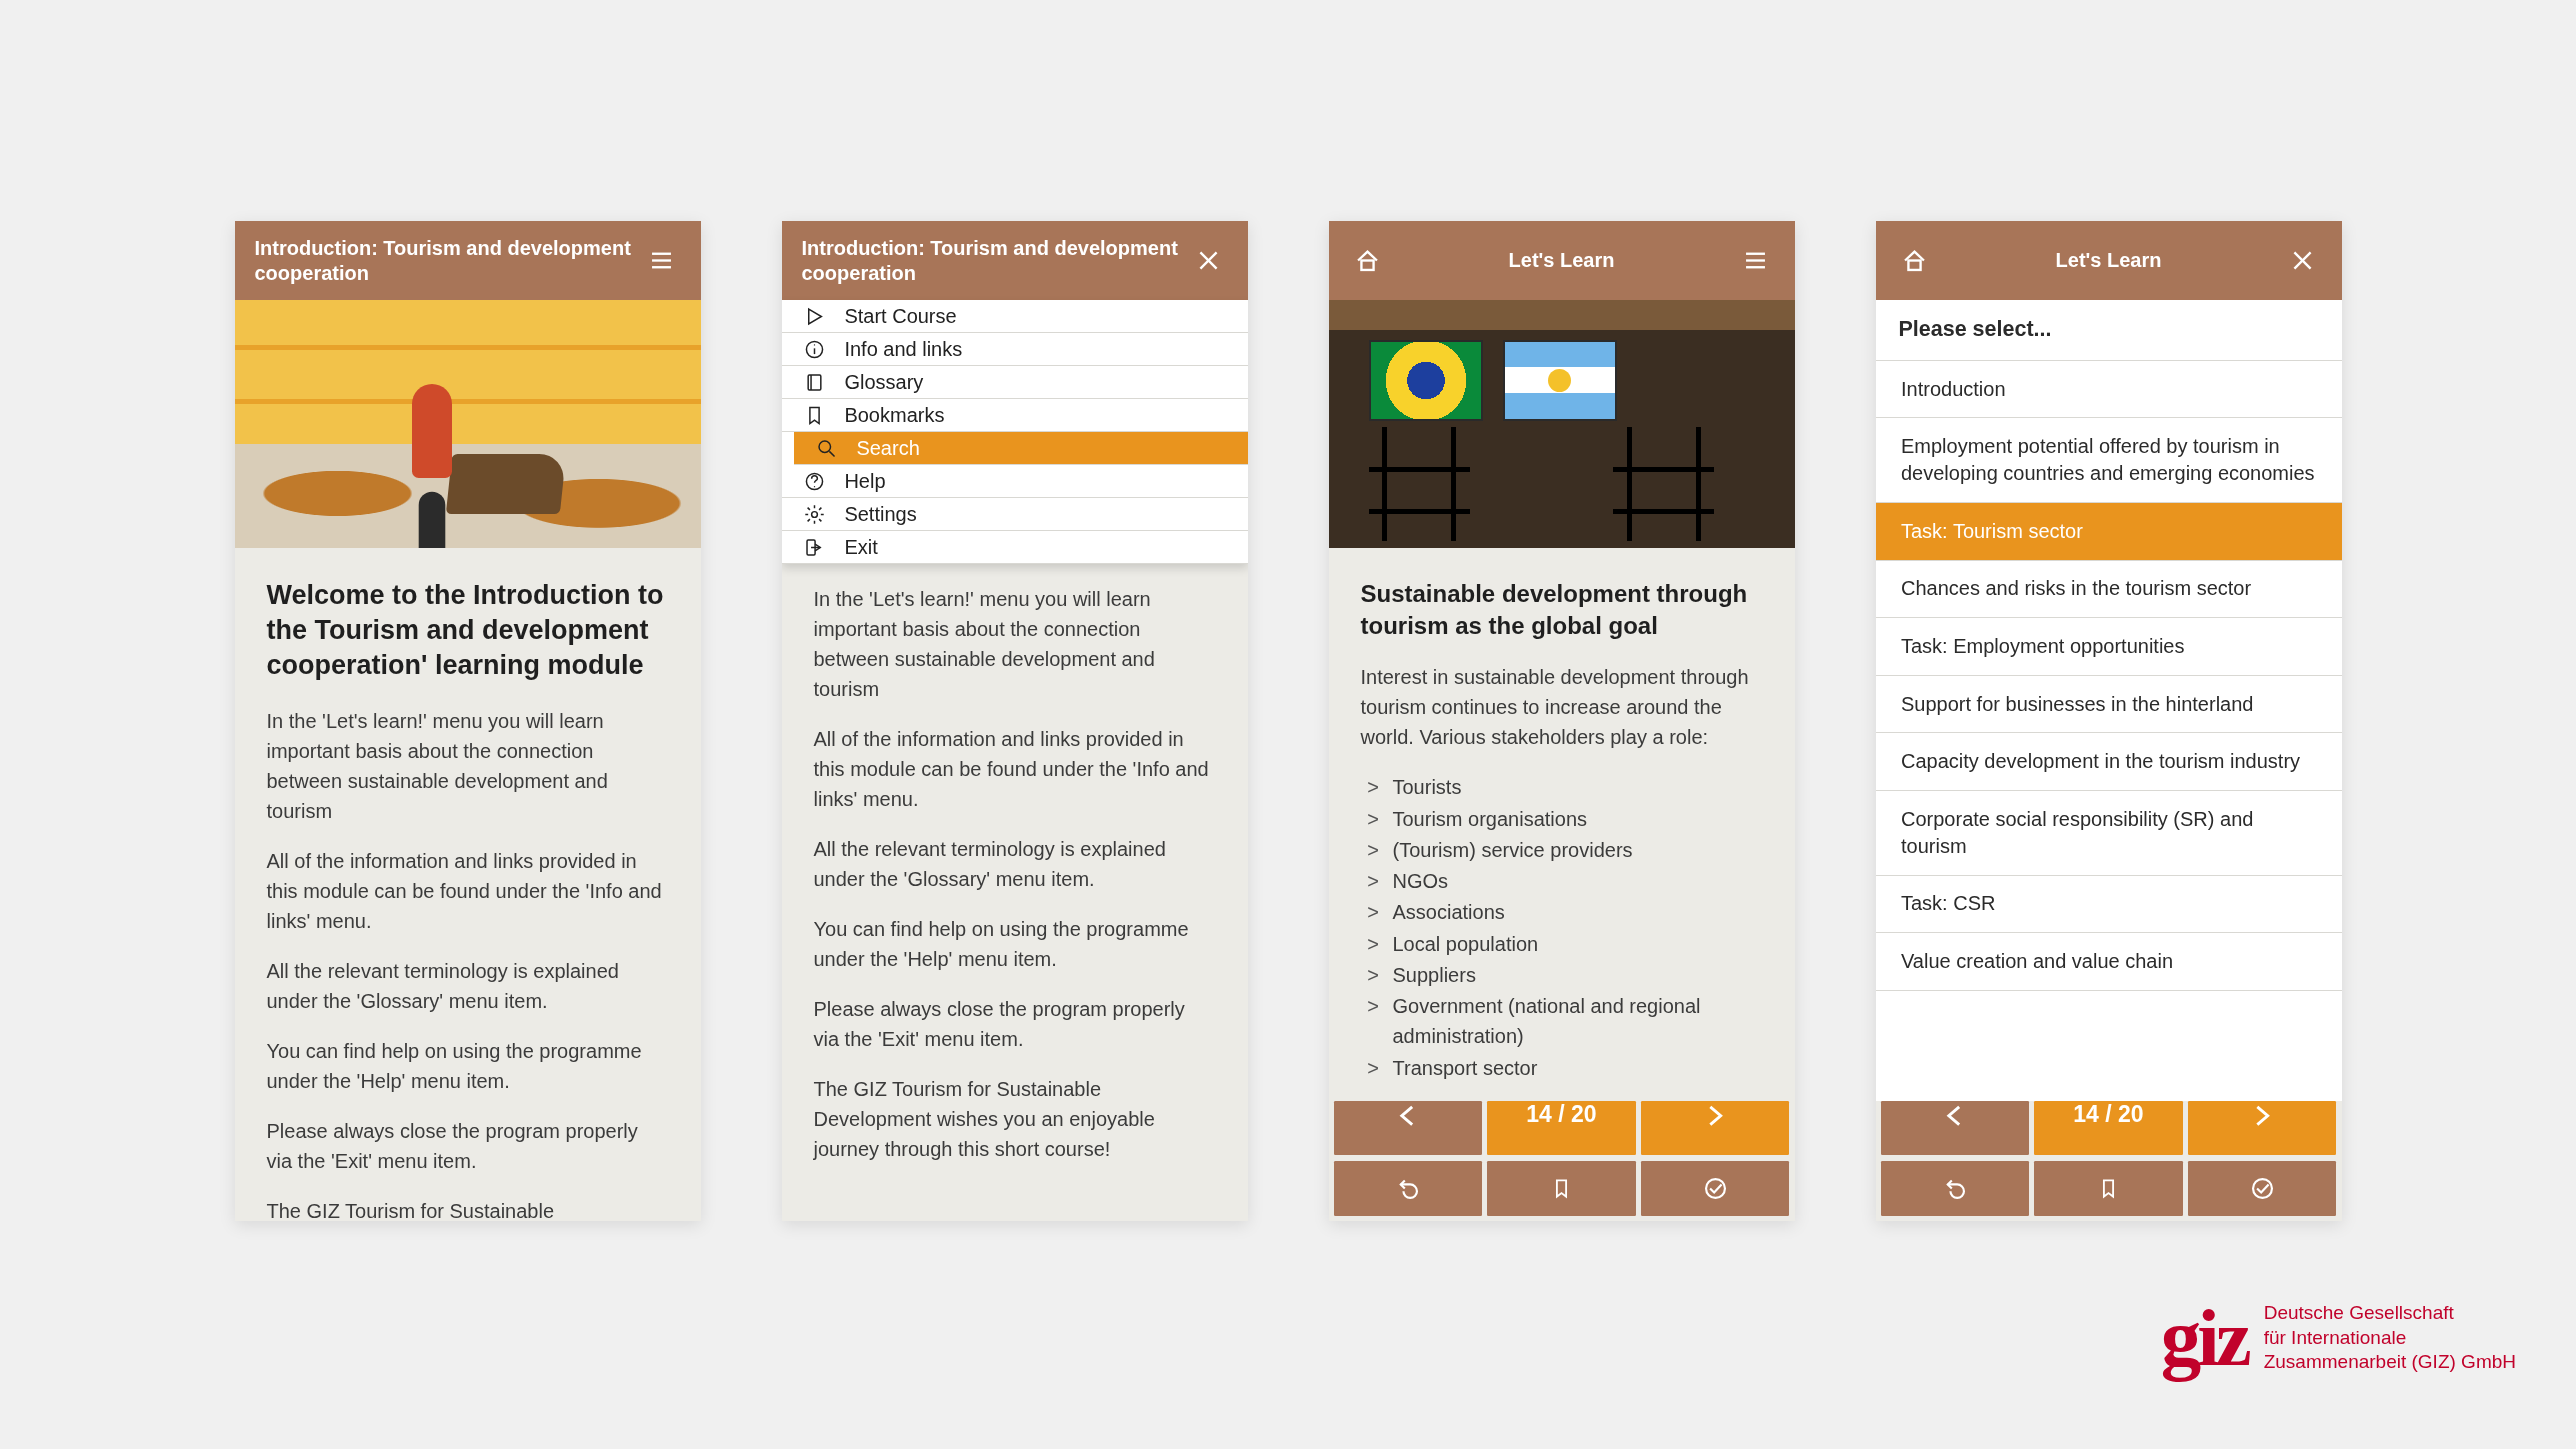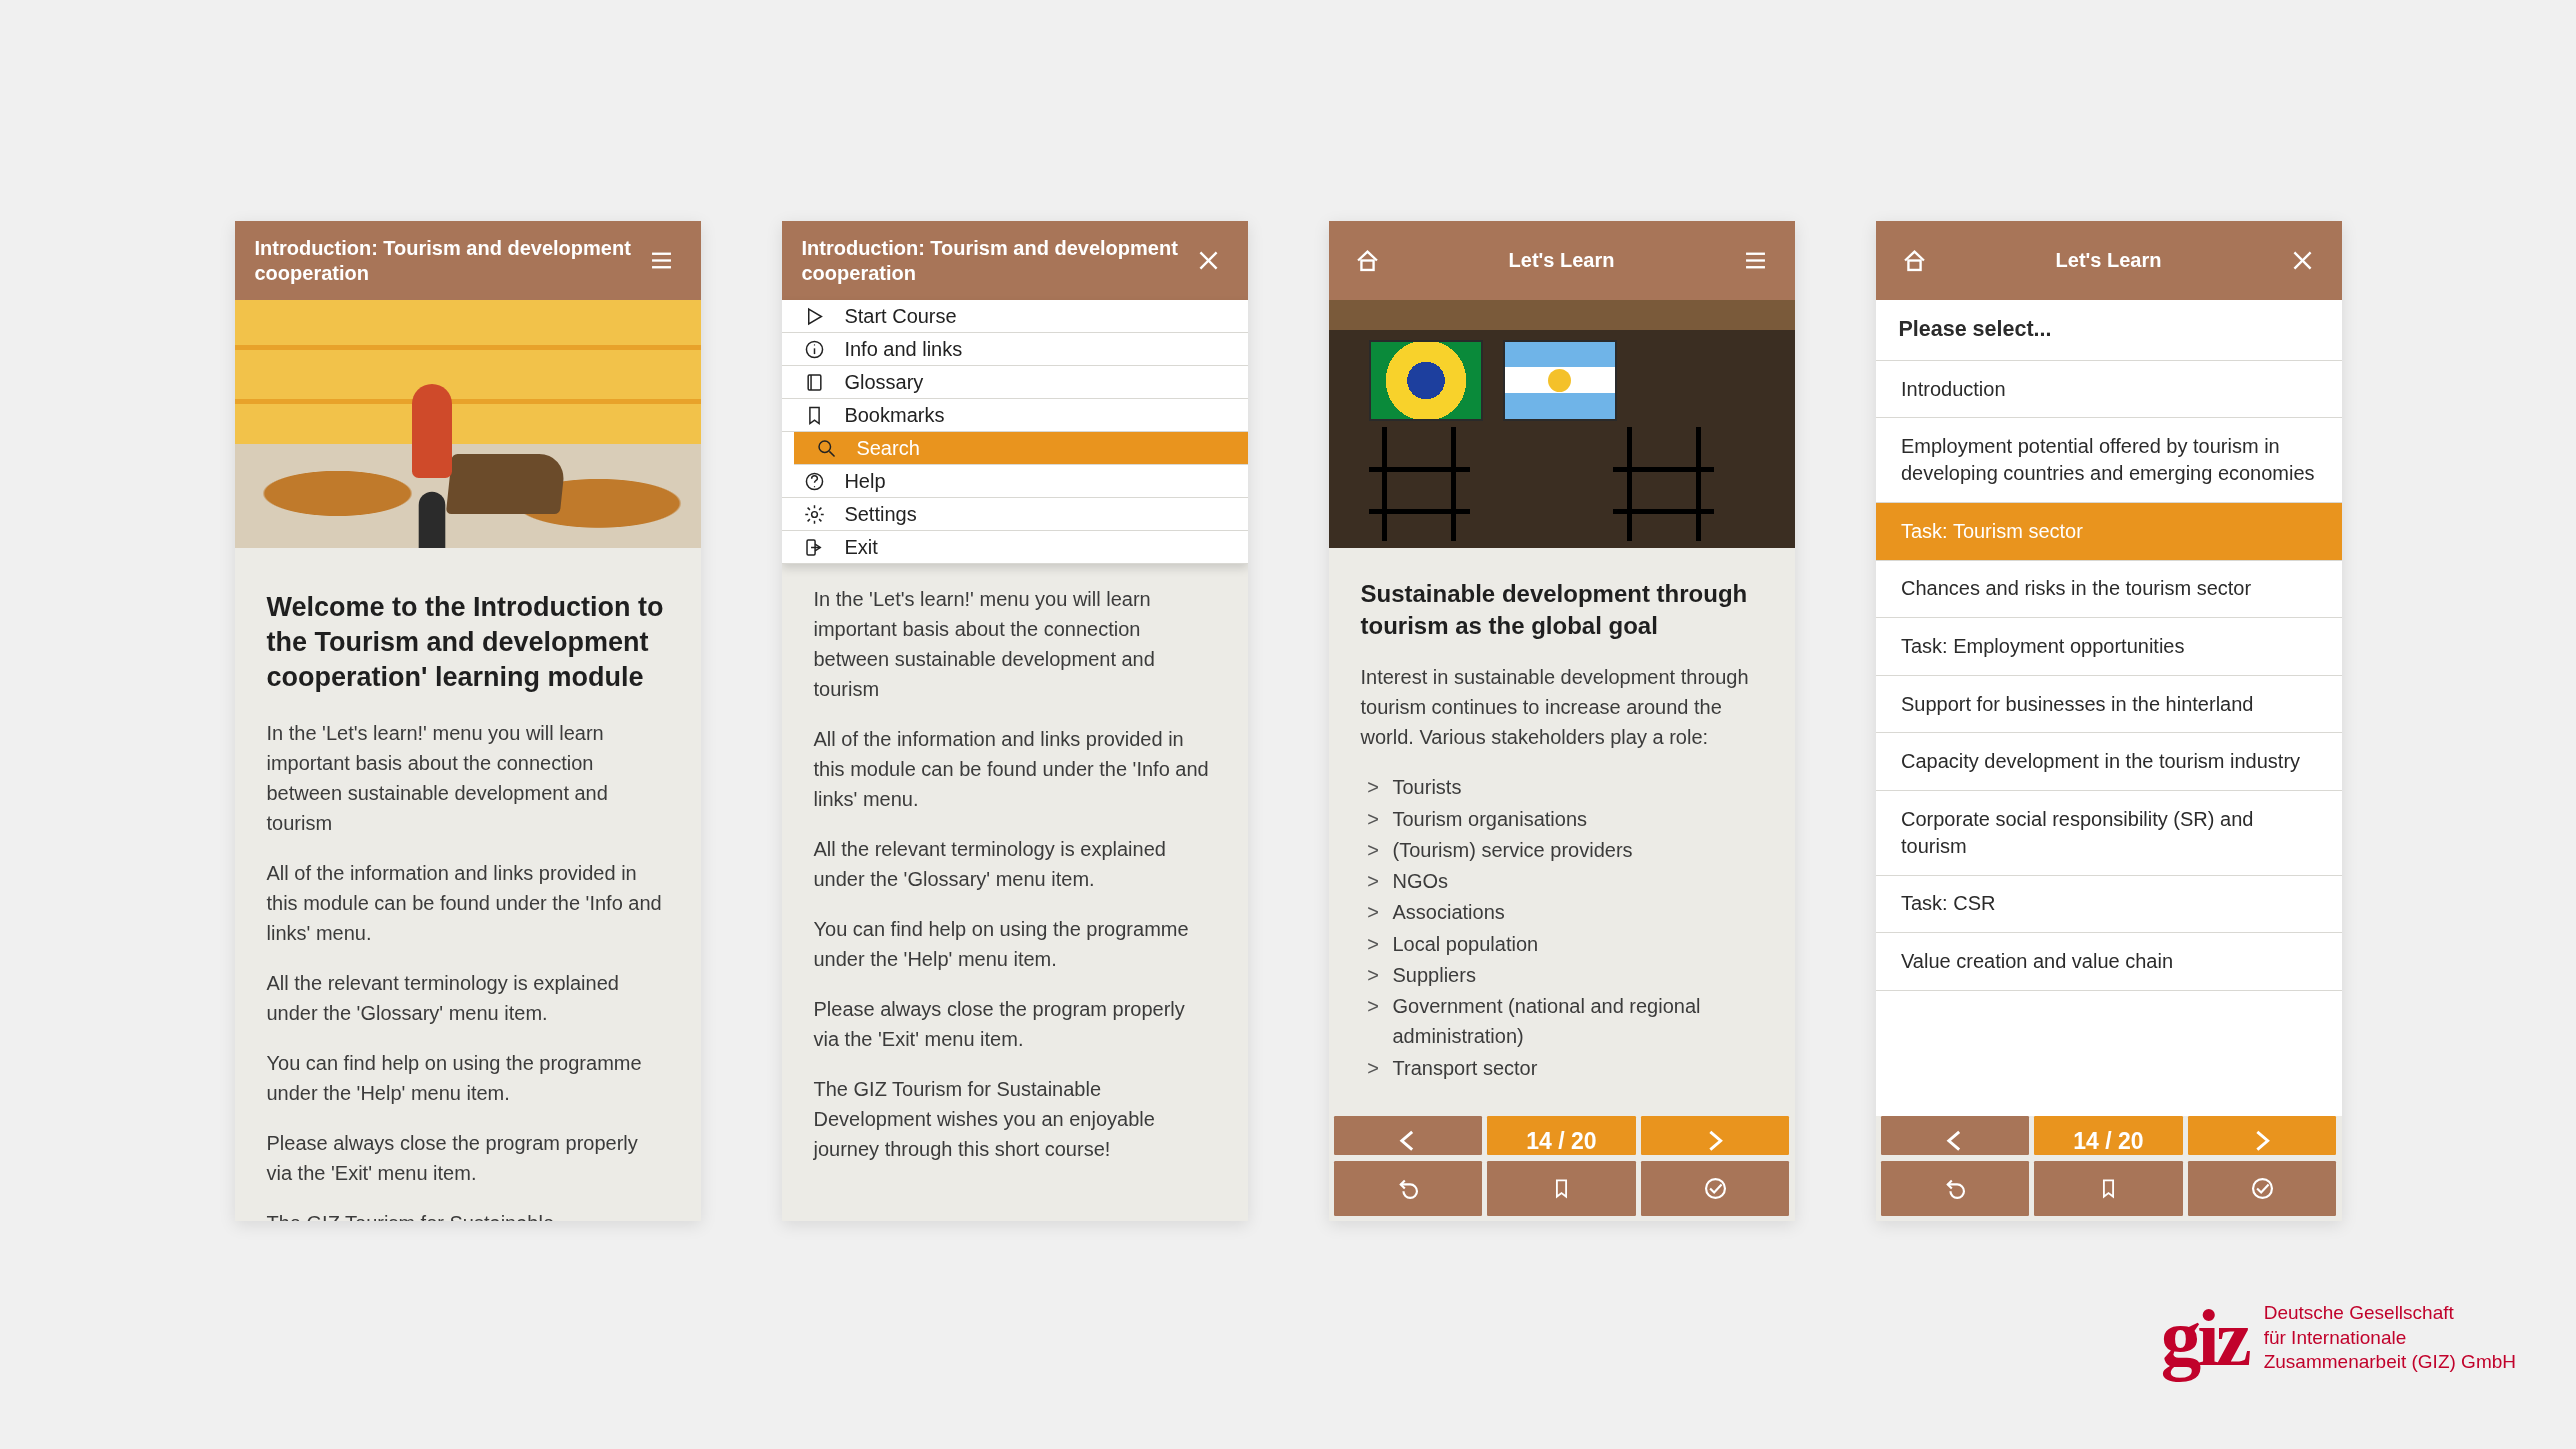--- a/index.html
+++ b/index.html
@@ -81,21 +81,21 @@
   .hero.flags .chair{position:absolute;bottom:6.7px;width:101px;height:114px;}
   .hero.flags .chair::before{content:"";position:absolute;inset:0;background:
       linear-gradient(#000 0 0) left 13.4px top 0/5.4px 100% no-repeat,
       linear-gradient(#000 0 0) right 13.4px top 0/5.4px 100% no-repeat,
       linear-gradient(#000 0 0) left 0 top 40px/100% 5.4px no-repeat,
       linear-gradient(#000 0 0) left 0 bottom 27px/100% 5.4px no-repeat;}
   .hero.flags .c1{left:40px;} .hero.flags .c2{right:81px;transform:scaleX(-1);}
 
   
   .body{padding:29.5px 32px 35px;font-size:20px;line-height:1.5;color:var(--muted);}
-  .body h2{font-size:27px;line-height:1.3;margin:12px 0 23px;color:#1f1f1f;font-weight:700;}
+  .body h2{font-size:27px;line-height:1.3;margin:0 0 23px;color:#1f1f1f;font-weight:700;}
   .body h3{font-size:24px;line-height:1.35;margin:0 0 20px;color:#1f1f1f;font-weight:700;}
   .body p{margin:0 0 20px;}
   .body ul{margin:2.7px 0 20px;padding:0;list-style:none;}
   .body ul li{padding-left:32px;position:relative;margin:1.3px 0;}
   .body ul li::before{content:">";position:absolute;left:6.7px;color:#555;}
 
   
   .menu{background:var(--white);}
   .menu .row{
     display:flex;align-items:center;gap:17.4px;
@@ -104,21 +104,21 @@
     font-size:20px;color:#222;cursor:pointer;
   }
   .menu .row.active{background:var(--accent-orange);color:#fff;margin-left:12px;}
   .menu .row.active svg{stroke:#fff;}
   .menu .row .mi{width:25.5px;height:25.5px;display:flex;align-items:center;justify-content:center;}
   .menu .row .mi svg{stroke:#222;fill:none;stroke-width:2.6;}
   .menu.shadow{box-shadow:0 5.4px 9.4px rgba(0,0,0,.15);}
 
   
   .pager{display:flex;gap:5.4px;padding:0 5.4px;margin-top:auto;}
-  .pager .seg{flex:1;height:39px;display:flex;align-items:flex-end;justify-content:center;border-radius:1.3px;}
+  .pager .seg{flex:1;height:54px;display:flex;align-items:flex-start;justify-content:center;border-radius:1.3px;}
   .pager .seg svg{stroke:#fff;fill:none;stroke-width:4;}
   .pager .count{color:#fff;font-size:23px;font-weight:600;}
   .toolbar{display:flex;gap:5.4px;padding:5.4px;}
   .toolbar .seg{flex:1;height:55px;background:var(--brand-brown);display:flex;align-items:center;justify-content:center;border-radius:1.3px;}
   .toolbar .seg svg{stroke:#fff;fill:none;stroke-width:3.2;}
 
   
   .sel-head{background:#fff;font-weight:700;padding:17.4px 23px;font-size:21.5px;border-bottom:0.7px solid var(--divider);}
   .sel{background:#fff;overflow:auto;}
   .sel .srow{padding:14.8px 25.5px;font-size:20px;border-bottom:0.7px solid var(--divider);cursor:pointer;line-height:1.35;}

